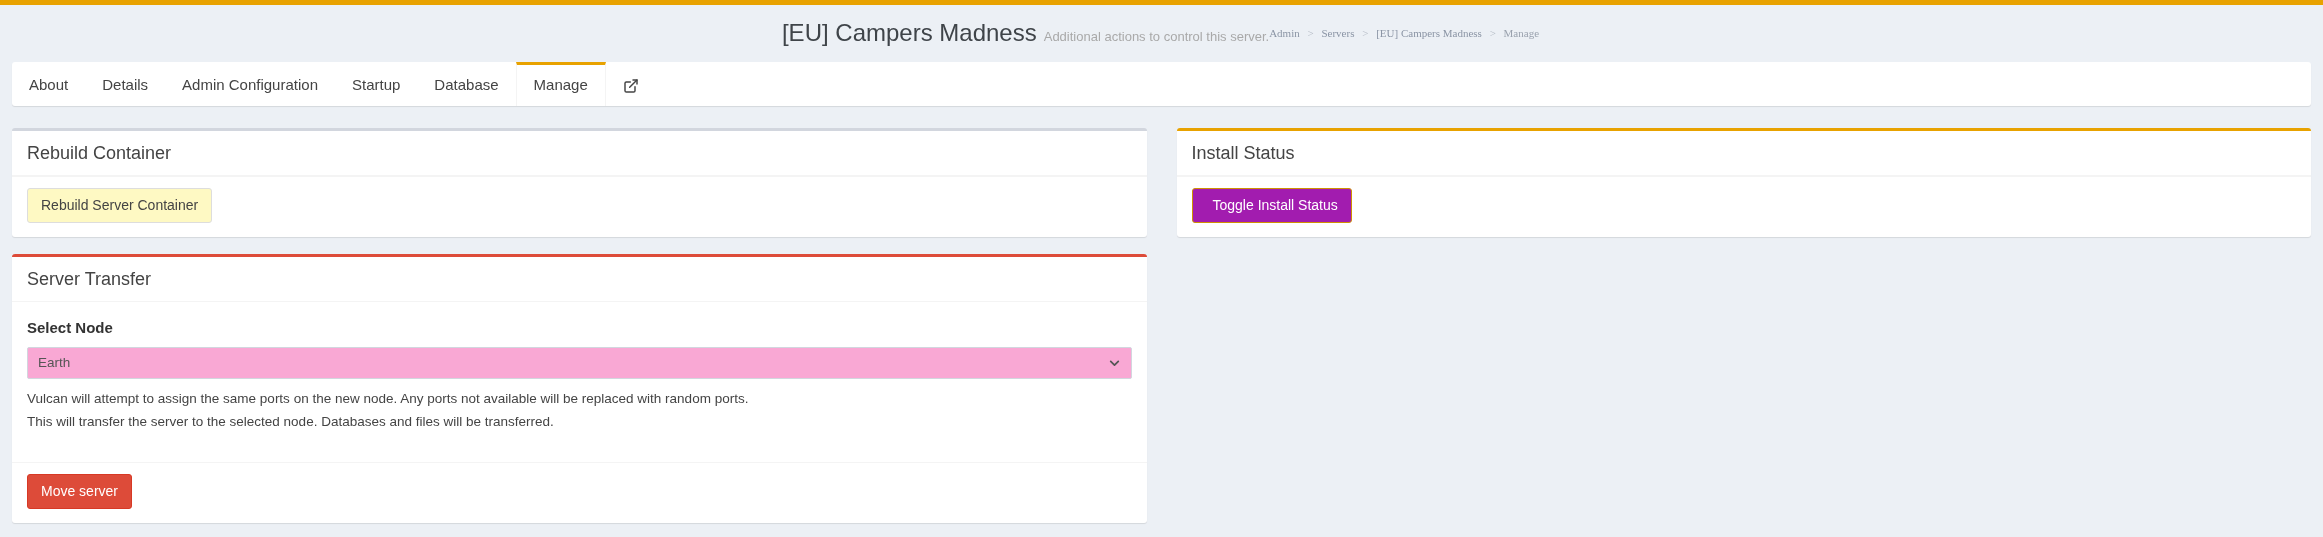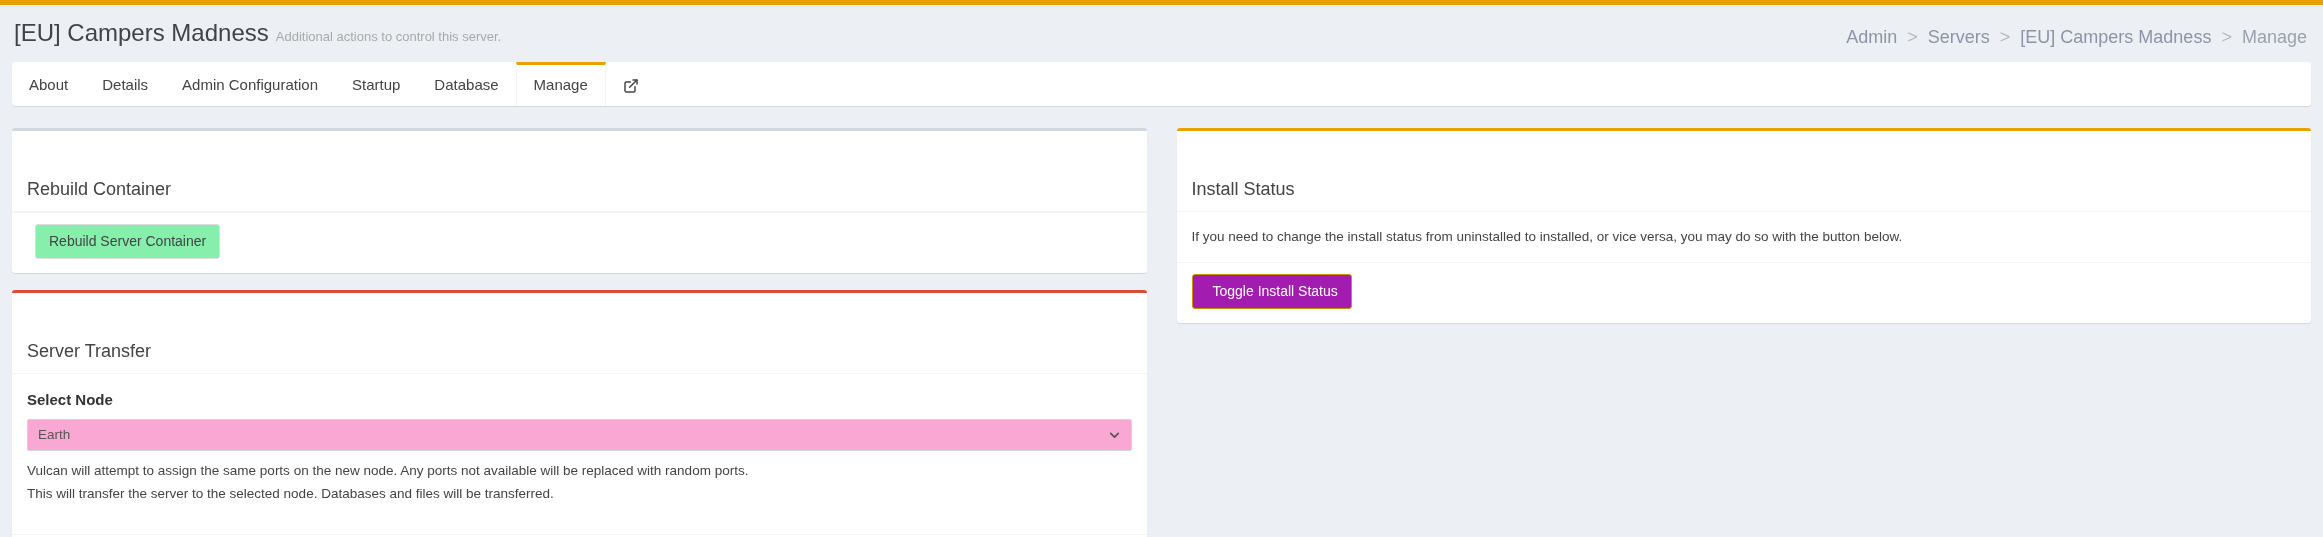--- a/index.html
+++ b/index.html
@@ -9,25 +9,25 @@
     background: #ecf0f5;
     font-family: "Liberation Sans", "DejaVu Sans", sans-serif;
     color: #444;
     overflow: hidden;
   }
   .topbar { height: 5px; background: #e8a200; }
 
   
   .content-header {
     padding: 13px 16px 0 14px;
-    display: flex; justify-content: space-between; align-items: flex-start;
+    display: flex; justify-content: center; align-items: flex-start;
   }
   .page-title { margin: 0; font-size: 24px; font-weight: 400; color: #3f4449; line-height: 30px; }
   .page-title .subtitle { font-size: 13px; color: #a9a9a9; font-weight: 400; margin-left: 7px; }
-  .breadcrumb { font-size: 18px; color: #97a0ae; padding-top: 9px; white-space: nowrap; }
+  .breadcrumb { font-size: 11px; color: #97a0ae; padding-top: 9px; white-space: nowrap; font-family: Liberation Serif, serif; }
   .breadcrumb .crumb { color: #8b95a5; cursor: pointer; }
   .breadcrumb .crumb.active { color: #9aa2ae; cursor: default; }
   .breadcrumb .sep { color: #b3bac4; margin: 0 5px; }
 
   
   .nav-tabs {
     margin: 10px 12px 0 12px;
     background: #fff;
     border-radius: 3px;
     box-shadow: 0 1px 1px rgba(0,0,0,0.10);
@@ -54,37 +54,37 @@
   
   .box {
     background: #fff;
     border-radius: 3px;
     border-top: 3px solid #d2d6de;
     box-shadow: 0 1px 1px rgba(0,0,0,0.10);
     margin-bottom: 17px;
   }
   .box.warning { border-top-color: #e8a200; }
   .box.danger  { border-top-color: #dd4b39; }
-  .box-header { padding: 11px 15px; border-bottom: 1px solid #f4f4f4; margin-top: 36px; }
+  .box-header { padding: 11px 15px; border-bottom: 1px solid #f4f4f4; }
   .box-title { margin: 0; font-size: 18px; font-weight: 400; color: #444; line-height: 22px; }
   .box-body { padding: 15px; font-size: 13.5px; line-height: 1.45; color: #444; }
   .box-body.tall { padding-bottom: 26px; }
   .box-footer { padding: 11px 15px 14px; border-top: 1px solid #f4f4f4; }
 
   
   .btn {
     display: inline-block;
     font-family: inherit;
     font-size: 14px; line-height: 17px;
     padding: 8px 13px;
     border-radius: 3px;
     border: 1px solid transparent;
     cursor: pointer;
   }
-  .btn-default { background: #86efac; border-color: #ddd; color: #444; margin-left: 8px; }
+  .btn-default { background: #fef9c3; border-color: #ddd; color: #444; }
   .btn-warning { background: #a21caf; border-color: #cf9002; color: #fff; padding-left: 20px; }
   .btn-danger  { background: #dd4b39; border-color: #d73925; color: #fff; }
 
   
   .form-label { display: block; font-weight: 700; font-size: 15px; margin: 0 0 8px; color: #333; }
   .select-wrap { position: relative; margin-bottom: 10px; }
   .node-select {
     width: 100%; height: 32px;
     border: 1px solid #d2d6de; border-radius: 2px;
     background: #f9a8d4;
@@ -169,21 +169,20 @@
     </div>
 
   </div>
 
   <div class="col">
 
     <div class="box warning">
       <div class="box-header">
         <h3 class="box-title">Install Status</h3>
       </div>
-      <div class="box-body">If you need to change the install status from uninstalled to installed, or vice versa, you may do so with the button below.</div>
       <div class="box-footer">
         <button class="btn btn-warning">Toggle Install Status</button>
       </div>
     </div>
 
   </div>
 
 </div>
 
 </body></html>

